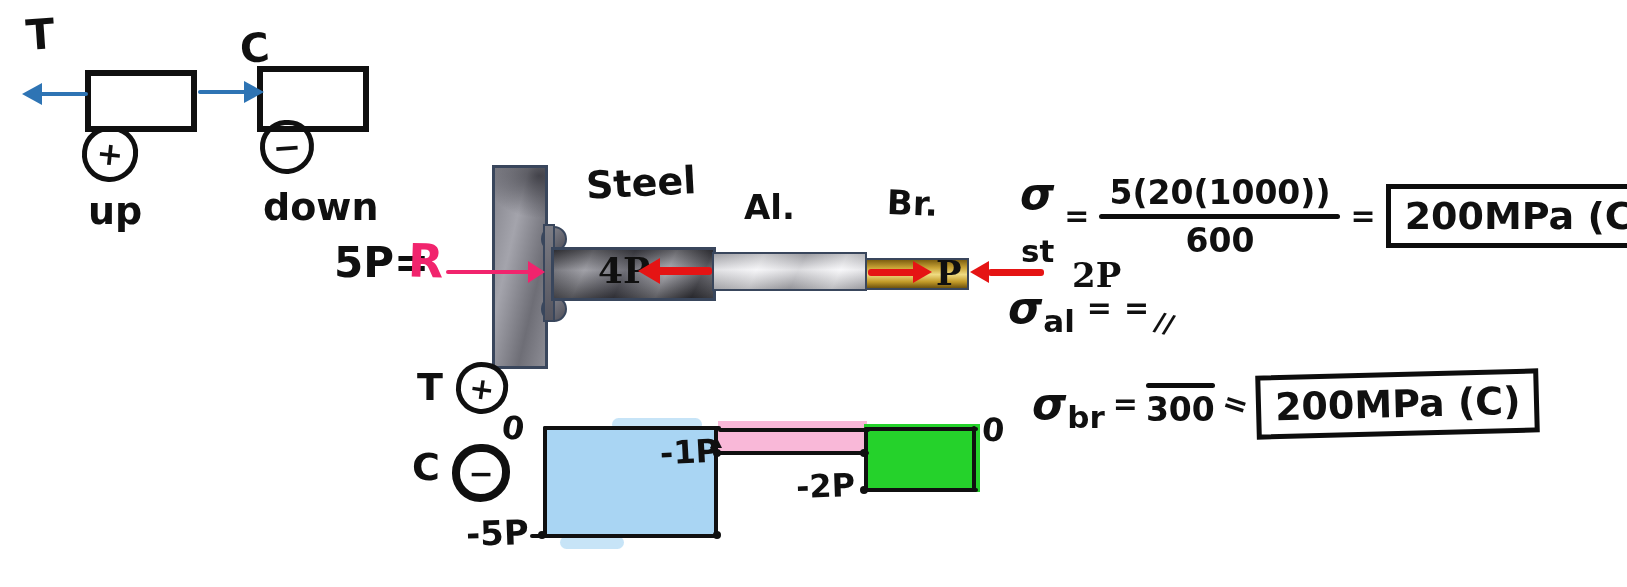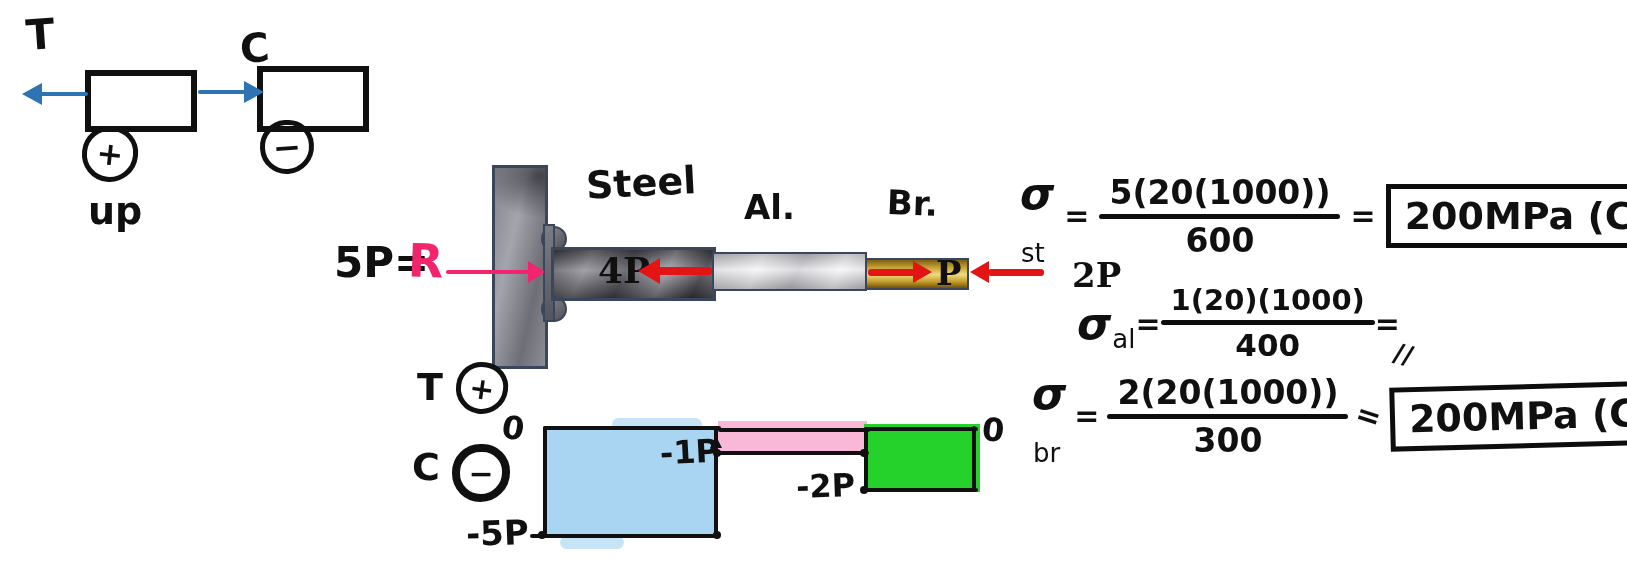--- a/index.html
+++ b/index.html
@@ -32,21 +32,21 @@
           linear-gradient(115deg,#c3c3c9 0%,#efeff3 30%,#bfbfc5 55%,#f2f2f6 80%,#c6c6cc 100%);}
   .bronze{position:absolute;border:2px solid var(--outline_navy);
         background:linear-gradient(180deg,#7e5f10 0%,#c9a436 28%,#efdb82 52%,#c29a28 78%,#6d520e 100%);}
   
   .fill{position:absolute;}
   .smudge{position:absolute;background:var(--fill_blue);opacity:.65;border-radius:8px;}
   .dot{position:absolute;width:8px;height:8px;border-radius:50%;background:#101010;}
   
   .formula{position:absolute;display:flex;align-items:center;gap:10px;}
   .sigma{font-size:44px;font-weight:600;font-style:italic;line-height:1;}
-  .sigma .sub{font-size:26px;font-weight:400;font-style:normal;display:inline-block;transform:translateY(9px);margin-left:1px;}
+  .sigma .sub{font-size:31px;font-weight:700;font-style:normal;display:inline-block;transform:translateY(9px);margin-left:1px;}
   .eq{font-size:30px;font-weight:700;line-height:1;}
   .frac{display:inline-flex;flex-direction:column;align-items:center;line-height:1;}
   .frac .num{font-size:33px;font-weight:600;padding:0 10px 5px;}
   .frac .bar{height:5px;background:#0d0d0d;width:100%;border-radius:3px;}
   .frac .den{font-size:33px;font-weight:600;padding-top:5px;}
   .num-bold{font-weight:800;}
   .resbox{border:5px solid #0d0d0d;padding:8px 14px;font-size:38px;font-weight:600;white-space:nowrap;line-height:1;}
   .tick{font-size:26px;font-weight:700;align-self:flex-end;transform:rotate(14deg);margin-left:-6px;margin-bottom:-8px;}
 </style>
 </head>
@@ -63,20 +63,21 @@
   </div>
   <div class="abs hw" style="left:88px;top:192px;font-size:38px;">up</div>
 
   <div class="abs hw" style="left:240px;top:28px;font-size:40px;transform:rotate(-5deg);">C</div>
   <div class="abs" style="left:257px;top:66px;width:100px;height:54px;border:6px solid #101010;"></div>
   <div class="aline" style="left:198px;top:90px;width:50px;height:4px;background:var(--arrow_blue);"></div>
   <div class="ah" style="left:244px;top:81px;border-top:11px solid transparent;border-bottom:11px solid transparent;border-left:20px solid var(--arrow_blue);"></div>
   <div class="sign" style="left:260px;top:120px;width:44px;height:44px;font-size:34px;transform:rotate(-4deg);">
     <span>−</span>
   </div>
+  <div class="abs hw" style="left:263px;top:188px;font-size:38px;">down</div>
 
   <div class="wall" style="left:492px;top:165px;width:50px;height:198px;"></div>
   <div class="bump" style="left:541px;top:226px;width:22px;height:22px;"></div>
   <div class="bump" style="left:541px;top:296px;width:22px;height:22px;"></div>
   <div class="plate" style="left:543px;top:224px;width:8px;height:94px;"></div>
   <div class="steel" style="left:551px;top:247px;width:159px;height:48px;"></div>
   <div class="alum" style="left:712px;top:252px;width:151px;height:35px;"></div>
   <div class="bronze" style="left:865px;top:258px;width:100px;height:28px;"></div>
 
   <div class="abs hw" style="left:586px;top:164px;font-size:38px;transform:rotate(-3deg);">Steel</div>
@@ -147,37 +148,31 @@
     <span class="frac">
       <span class="num">5(20(1000))</span>
       <span class="bar"></span>
       <span class="den">600</span>
     </span>
     <span class="eq">=</span>
     <span class="resbox">200MPa (C)</span>
 
   </div>
 
-  <div class="formula" style="left:1077px;top:286px;gap:0;">
+  <div class="formula" style="left:1008px;top:286px;gap:12px;">
     <span class="sigma"><span>σ</span><span class="sub">al</span></span>
     <span class="eq">=</span>
-    <span class="frac">
-      <span class="num num-bold" style="font-size:29px;">1(20)(1000)</span>
-      <span class="bar"></span>
-      <span class="den" style="font-size:31px;">400</span>
-    </span>
     <span class="eq">=</span>
     <span class="tick">//</span>
   </div>
 
   <div class="formula" style="left:1032px;top:372px;gap:8px;">
     <span class="sigma"><span>σ</span><span class="sub">br</span></span>
     <span class="eq">=</span>
     <span class="frac">
-      <span class="num">2(20(1000))</span>
       <span class="bar"></span>
       <span class="den">300</span>
     </span>
     <span class="eq" style="transform:rotate(18deg);">=</span>
     <span class="resbox" style="transform:rotate(-1.5deg);">200MPa (C)</span>
 
   </div>
 
 </div>
 

